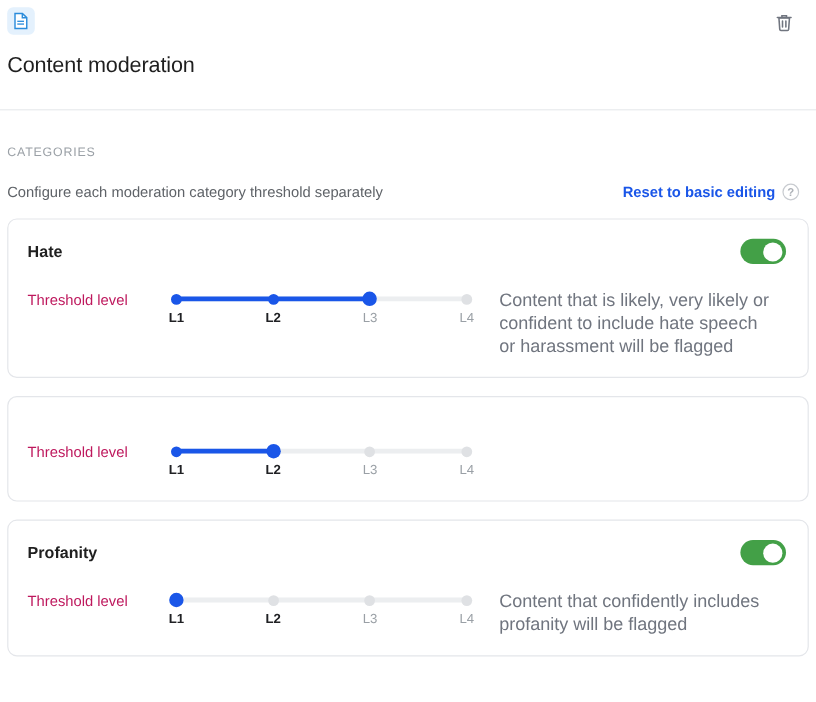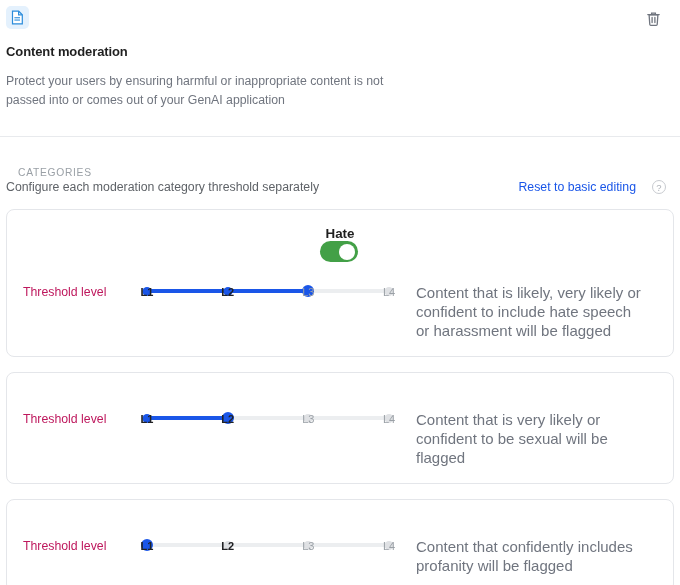--- a/index.html
+++ b/index.html
@@ -43,22 +43,22 @@
     width: 22px;
     height: 22px;
     display: flex;
     align-items: center;
     justify-content: center;
     margin-right: 10px;
     margin-top: 2px;
     cursor: pointer;
   }
   .title {
-    font-size: 13px;
-    font-weight: 700;
+    font-size: 18px;
+    font-weight: 400;
     letter-spacing: -0.1px;
     color: #1f1f1f;
     margin: 14px 0 0 0;
   }
   .subtitle {
     font-size: 12.3px;
     line-height: 19px;
     color: #70757f;
     margin: 13px 0 0 0;
     max-width: 380px;
@@ -72,37 +72,37 @@
     margin-left: -6px;
   }
 
   
   .section-label {
     font-size: 10.3px;
     letter-spacing: 0.7px;
     color: #9aa0a6;
     margin-top: 30px;
     font-weight: 400;
-    margin-left: 12px;
   }
   .section-row {
     display: flex;
     align-items: center;
     justify-content: space-between;
-    margin-top: 2px;
+    margin-top: 20px;
   }
   .section-desc {
     font-size: 12.3px;
     color: #5f6368;
   }
   .reset-wrap {
     display: flex;
     align-items: center;
-    gap: 16px;
+    gap: 6px;
     margin-right: 8px;
+    font-weight: bold;
   }
   .reset-link {
     font-size: 12.3px;
     color: #1a56e8;
     cursor: pointer;
   }
   .help-icon {
     width: 14px;
     height: 14px;
     border-radius: 50%;
@@ -122,21 +122,20 @@
     background: #fff;
     margin-top: 15px;
     padding: 16px 16px 16px 16px;
     box-sizing: border-box;
     position: relative;
   }
   .card-head {
     display: flex;
     align-items: center;
     justify-content: space-between;
-    flex-direction: column;
   }
   .card-title {
     font-size: 13.4px;
     font-weight: 700;
     color: #1f1f1f;
   }
   .toggle {
     width: 38px;
     height: 21px;
     border-radius: 11px;
@@ -207,21 +206,21 @@
     background: #1a56e8;
   }
   .dot.thumb {
     width: 12px;
     height: 12px;
     top: 3px;
     background: #1a56e8;
   }
   .tick {
     position: absolute;
-    top: 4px;
+    top: 19px;
     font-size: 11px;
     transform: translateX(-50%);
     color: #9aa0a6;
     white-space: nowrap;
   }
   .tick.strong {
     color: #202124;
     font-weight: 700;
   }
 
@@ -252,21 +251,20 @@
       <svg width="15" height="16" viewBox="0 0 15 16" fill="none">
         <path d="M1.8 3.6h11.4" stroke="#70757f" stroke-width="1.3" stroke-linecap="round"></path>
         <path d="M5.6 3.4V2.1h3.8v1.3" stroke="#70757f" stroke-width="1.3"></path>
         <path d="M3.1 3.9h8.8l-.7 9.6a1 1 0 0 1-1 .9H4.8a1 1 0 0 1-1-.9z" stroke="#70757f" stroke-width="1.3" fill="none"></path>
         <path d="M6.1 6.5v5M8.9 6.5v5" stroke="#70757f" stroke-width="1.3" stroke-linecap="round"></path>
       </svg>
     </span>
   </div>
 
   <h1 class="title">Content moderation</h1>
-  <p class="subtitle">Protect your users by ensuring harmful or inappropriate content is not passed into or comes out of your GenAI application</p>
 
   <div class="divider"></div>
 
   <div class="section-label">CATEGORIES</div>
 
   <div class="section-row">
     <span class="section-desc">Configure each moderation category threshold separately</span>
     <span class="reset-wrap">
       <span class="reset-link">Reset to basic editing</span>
       <span class="help-icon">?</span>
@@ -306,24 +304,29 @@
             <div class="track-fill" style="width: 80.6667px;"></div>
             <div class="dot on" style="left: 9px;"></div>
             <div class="tick strong" style="left: 9px;">L1</div>
             <div class="dot on thumb" style="left: 89.6667px;"></div>
             <div class="tick strong" style="left: 89.6667px;">L2</div>
             <div class="dot" style="left: 170.333px;"></div>
             <div class="tick" style="left: 170.333px;">L3</div>
             <div class="dot" style="left: 251px;"></div>
             <div class="tick" style="left: 251px;">L4</div>
           </div>
-          <div class="card-desc">Content that is very likely or confident to be sexual will be flagged</div>
         </div>
       </div>
       <div class="card">
+        <div class="card-head">
+          <span class="card-title">Profanity</span>
+          <span class="toggle">
+            <span class="knob"></span>
+          </span>
+        </div>
         <div class="card-body">
           <span class="thr-label">Threshold level</span>
           <div class="slider">
             <div class="track"></div>
             <div class="dot on thumb" style="left: 9px;"></div>
             <div class="tick strong" style="left: 9px;">L1</div>
             <div class="dot" style="left: 89.6667px;"></div>
             <div class="tick strong" style="left: 89.6667px;">L2</div>
             <div class="dot" style="left: 170.333px;"></div>
             <div class="tick" style="left: 170.333px;">L3</div>

